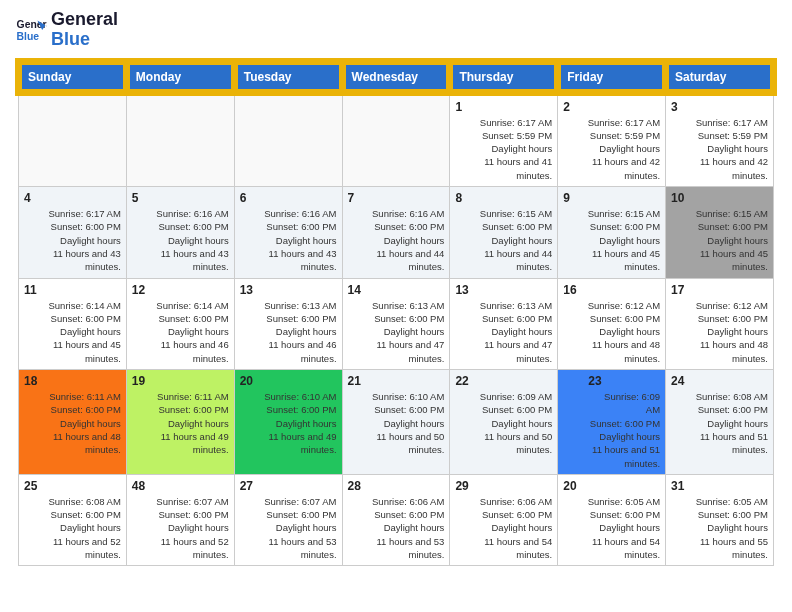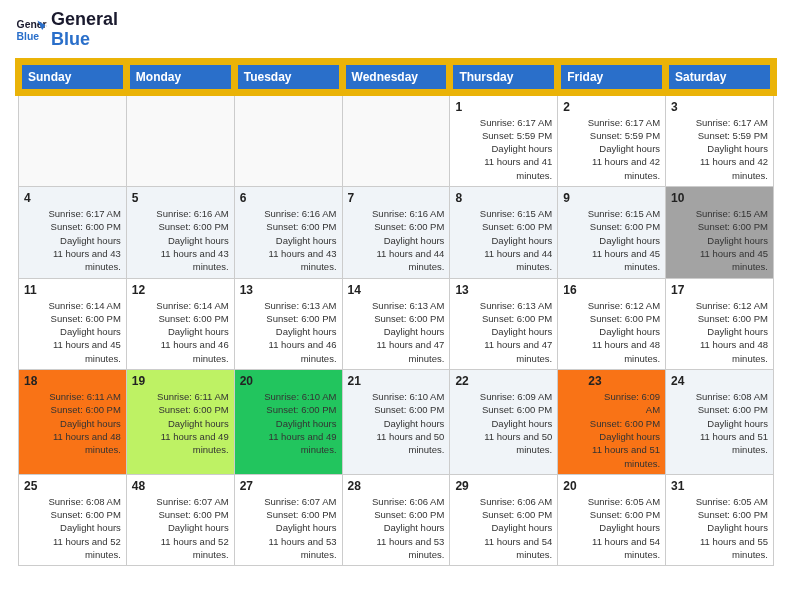--- a/index.html
+++ b/index.html
@@ -216,21 +216,21 @@
             <div class="day-info">Sunrise: 6:10 AM<br>Sunset: 6:00 PM<br>Daylight hours<br>11 hours and 49 minutes.</div>
           </td>
           <td style="background: rgb(240, 244, 248);">
             <div class="day-number">21</div>
             <div class="day-info">Sunrise: 6:10 AM<br>Sunset: 6:00 PM<br>Daylight hours<br>11 hours and 50 minutes.</div>
           </td>
           <td style="background: rgb(240, 244, 248); margin-left: 37px;">
             <div class="day-number">22</div>
             <div class="day-info">Sunrise: 6:09 AM<br>Sunset: 6:00 PM<br>Daylight hours<br>11 hours and 50 minutes.</div>
           </td>
-          <td style="background: #f97316; padding-left: 30px;">
+          <td style="background: #3b82f6; padding-left: 30px;">
             <div class="day-number">23</div>
             <div class="day-info">Sunrise: 6:09 AM<br>Sunset: 6:00 PM<br>Daylight hours<br>11 hours and 51 minutes.</div>
           </td>
           <td style="background: rgb(240, 244, 248);">
             <div class="day-number">24</div>
             <div class="day-info">Sunrise: 6:08 AM<br>Sunset: 6:00 PM<br>Daylight hours<br>11 hours and 51 minutes.</div>
           </td>
         </tr>
         <tr>
           <td>

